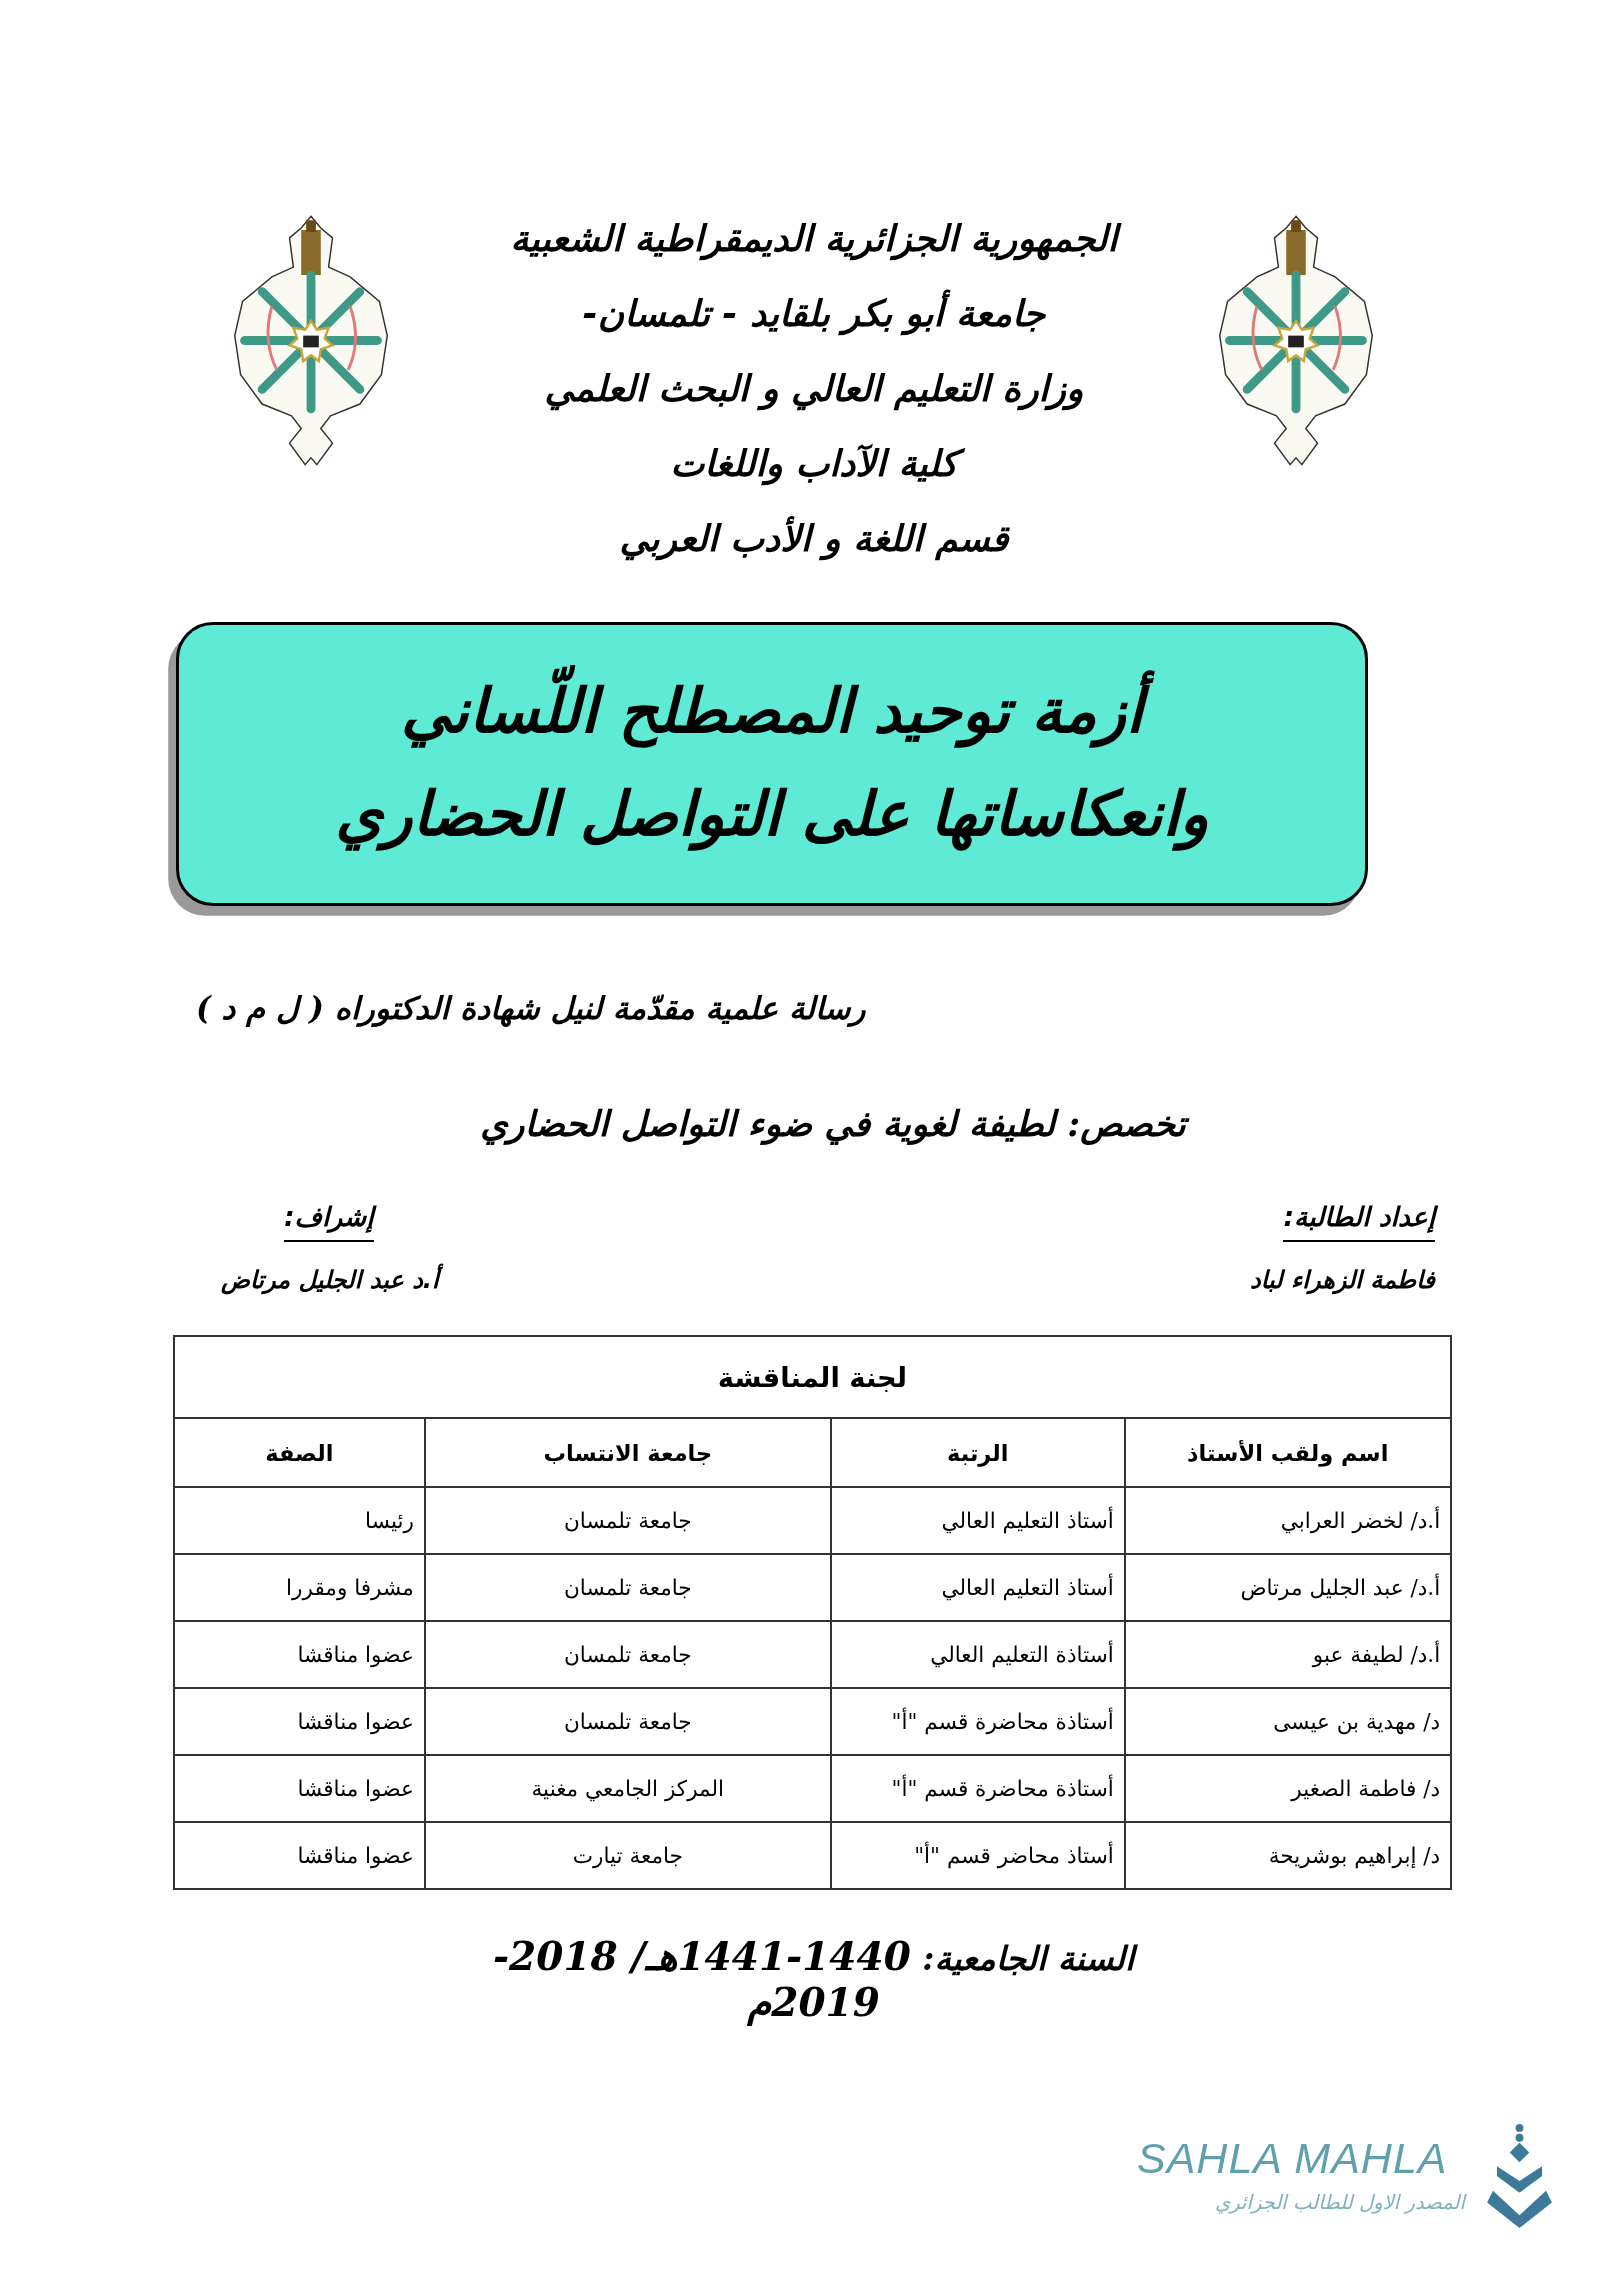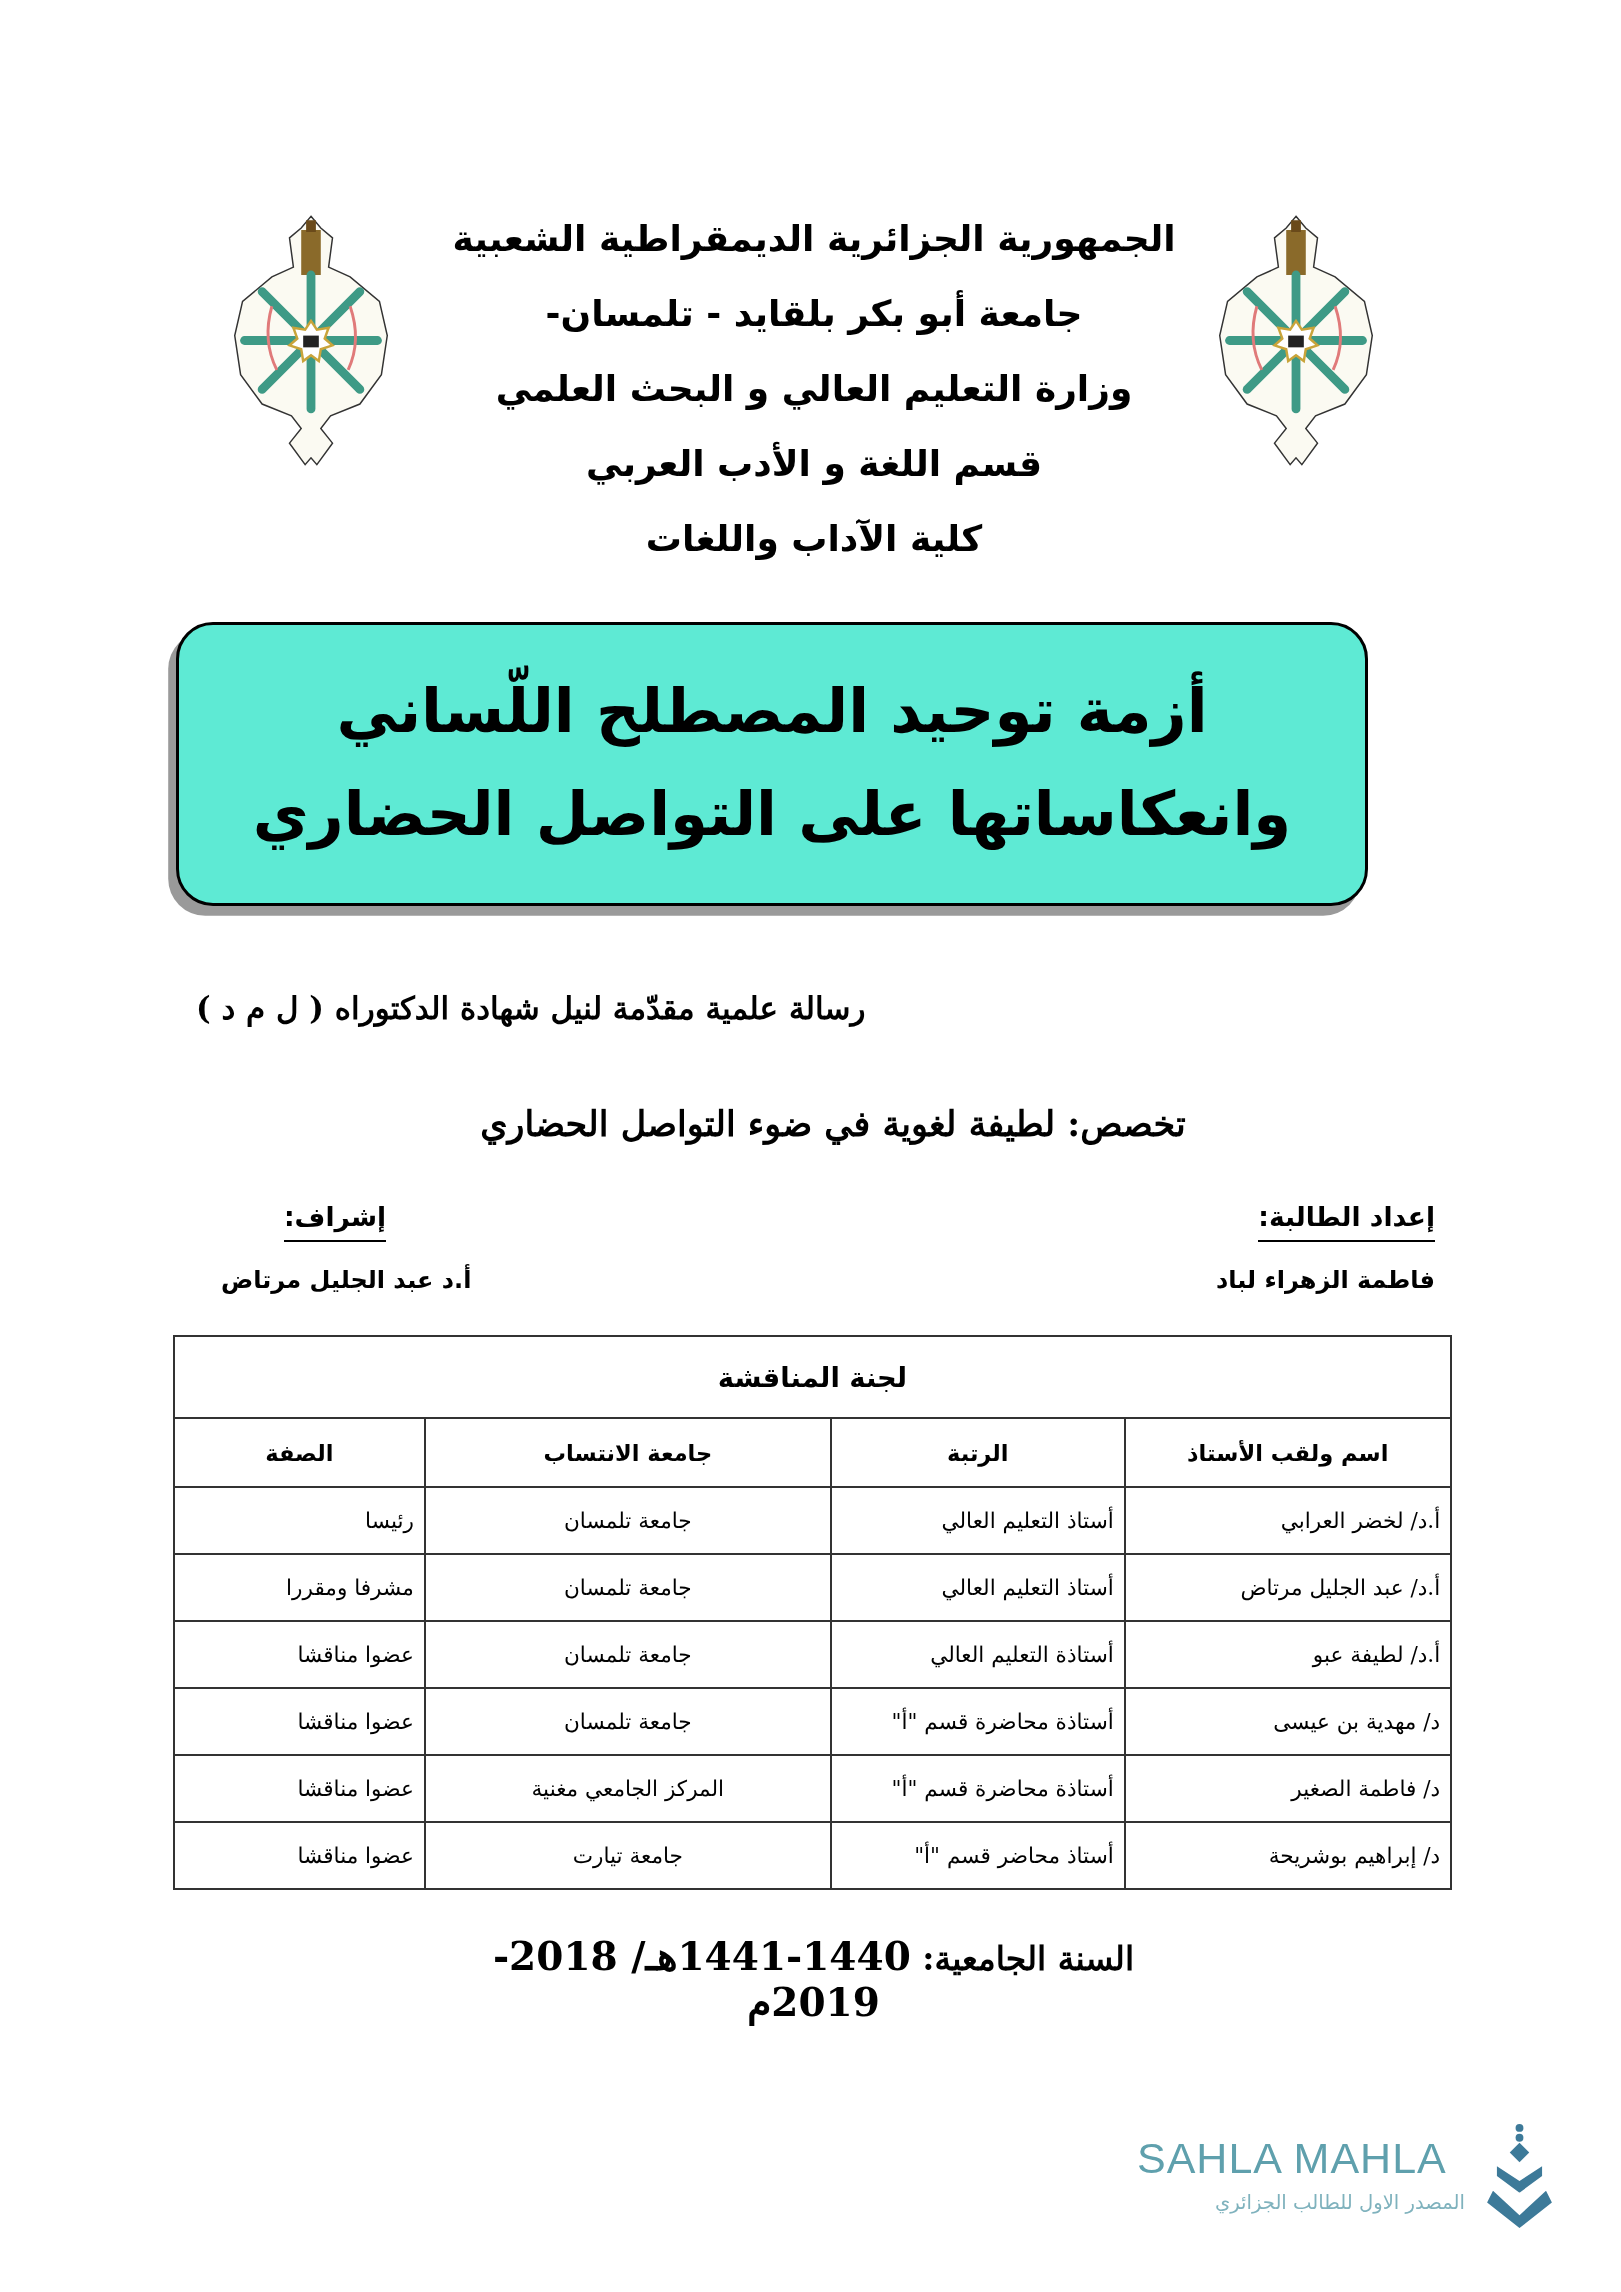--- a/index.html
+++ b/index.html
@@ -1,17 +1,17 @@
 <!DOCTYPE html>
 <html><head>
 <meta charset="utf-8">
 <style>
   html,body{margin:0;padding:0;background:#fff;}
   body{width:1621px;height:2293px;position:relative;overflow:hidden;font-family:"DejaVu Sans",sans-serif;color:#000;}
-  .abs{position:absolute;}
+  .abs{position:absolute;font-style:italic;}
   .header{left:412px;top:201px;width:804px;text-align:center;direction:rtl;}
   .header .line{font-family:"DejaVu Sans",sans-serif;font-weight:bold;font-size:36px;line-height:75px;height:75px;letter-spacing:0;}
   .logo{width:176px;height:265px;}
   .logo svg{width:100%;height:100%;}
   .title-box{left:176px;top:622px;width:1192px;height:284px;border:3.9px solid #000;border-radius:37px;background:#5eead4;box-shadow:-7.8px 9.8px 0 #9a9a9a;box-sizing:border-box;}
   .title-box .t{direction:rtl;text-align:center;font-family:"DejaVu Sans",sans-serif;font-weight:bold;font-size:61px;line-height:103px;}
   .title-box .t1{margin-top:34px;}
   .sub1{left:196px;top:990px;width:1274px;text-align:left;direction:rtl;font-family:"DejaVu Serif",serif;font-weight:bold;font-size:31px;}
   .sub2{left:196px;top:1103px;width:1274px;text-align:center;direction:rtl;font-family:"DejaVu Serif",serif;font-weight:bold;font-size:35px;}
   .label{direction:rtl;font-family:"DejaVu Sans",sans-serif;font-weight:bold;font-size:26.5px;}
@@ -74,22 +74,22 @@
     <path d="M130 100 Q142 135 128 165" fill="none" stroke="#e07a7a" stroke-width="3"></path>
     <polygon points="90,115 96,124 108,122 104,133 112,140 100,144 98,156 90,150 82,156 80,144 68,140 76,133 72,122 84,124" fill="#fff" stroke="#c9a43a" stroke-width="2.5"></polygon>
     <rect x="82" y="130" width="16" height="12" fill="#222"></rect>
   </svg>
 </div>
 
 <div class="abs header">
   <div class="line">الجمهورية الجزائرية الديمقراطية الشعبية</div>
   <div class="line">جامعة أبو بكر بلقايد - تلمسان-</div>
   <div class="line">وزارة التعليم العالي و البحث العلمي</div>
+  <div class="line">كلية الآداب واللغات</div>
   <div class="line">قسم اللغة و الأدب العربي</div>
-  <div class="line">كلية الآداب واللغات</div>
 </div>
 
 <div class="abs title-box">
   <div class="t t1">أزمة توحيد المصطلح اللّساني</div>
   <div class="t">وانعكاساتها على التواصل الحضاري</div>
 </div>
 
 <div class="abs sub1">رسالة علمية مقدّمة لنيل شهادة الدكتوراه ( ل م د )</div>
 <div class="abs sub2">تخصص: لطيفة لغوية في ضوء التواصل الحضاري</div>
 

